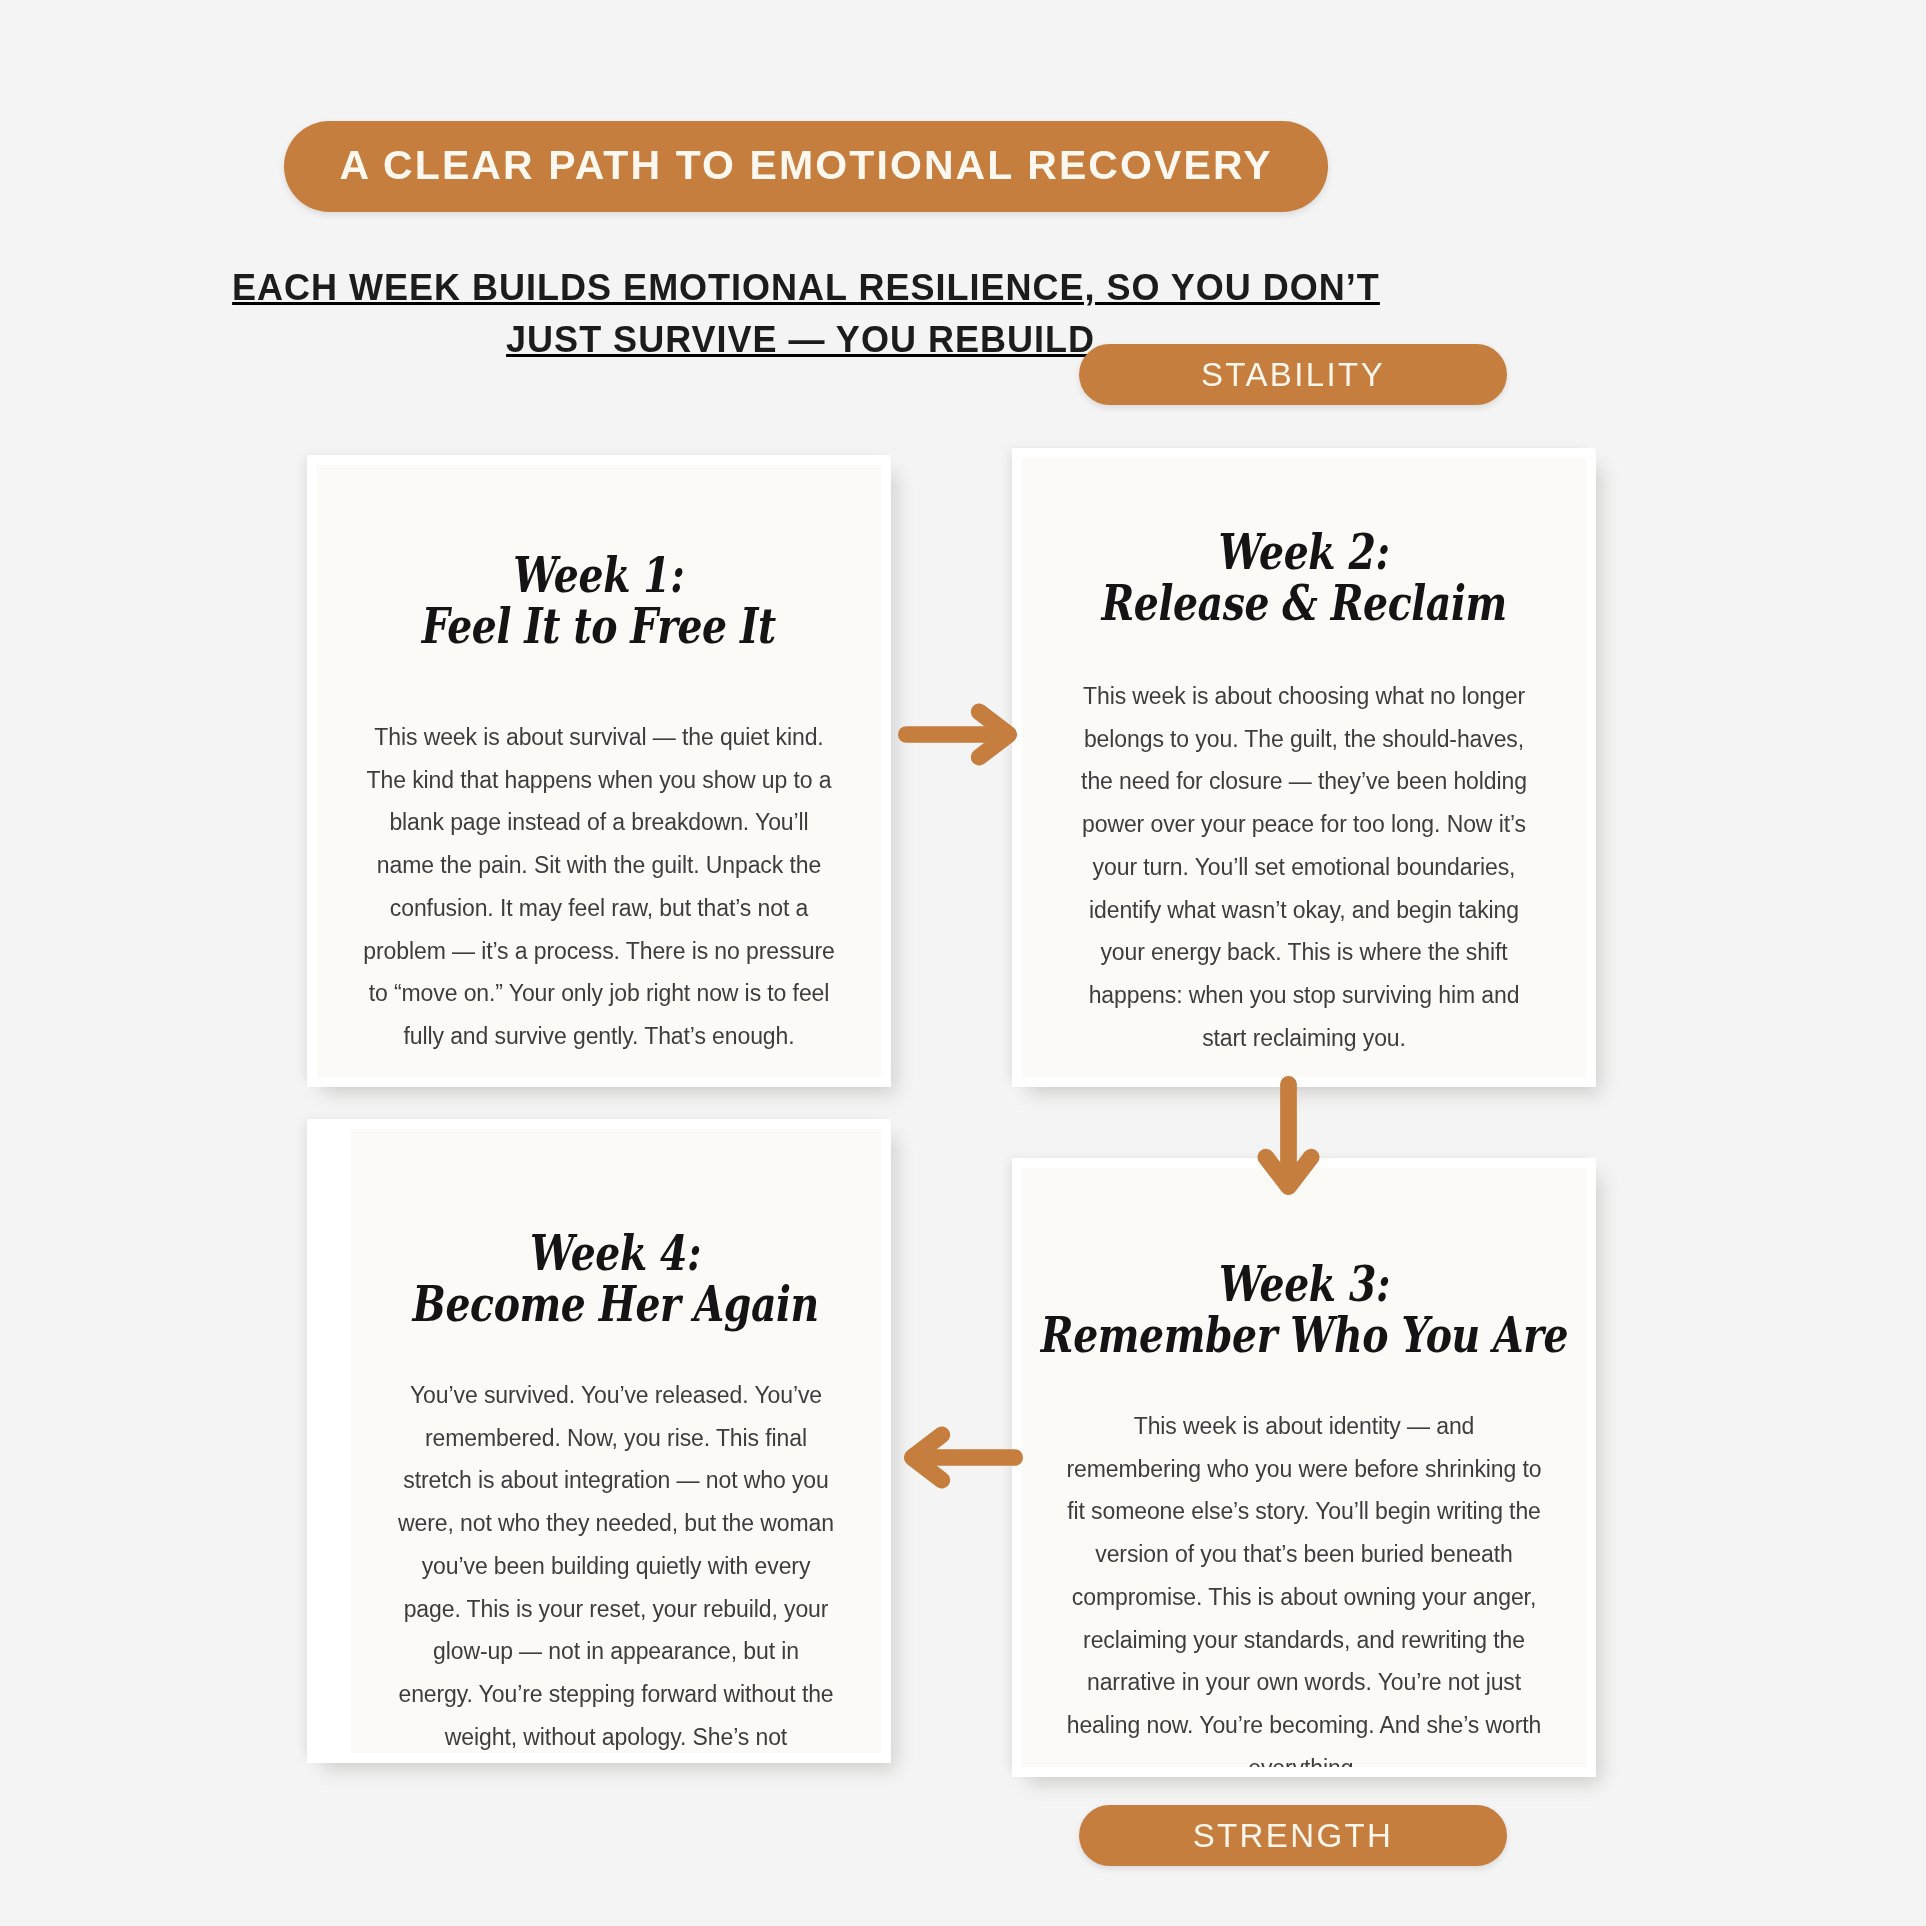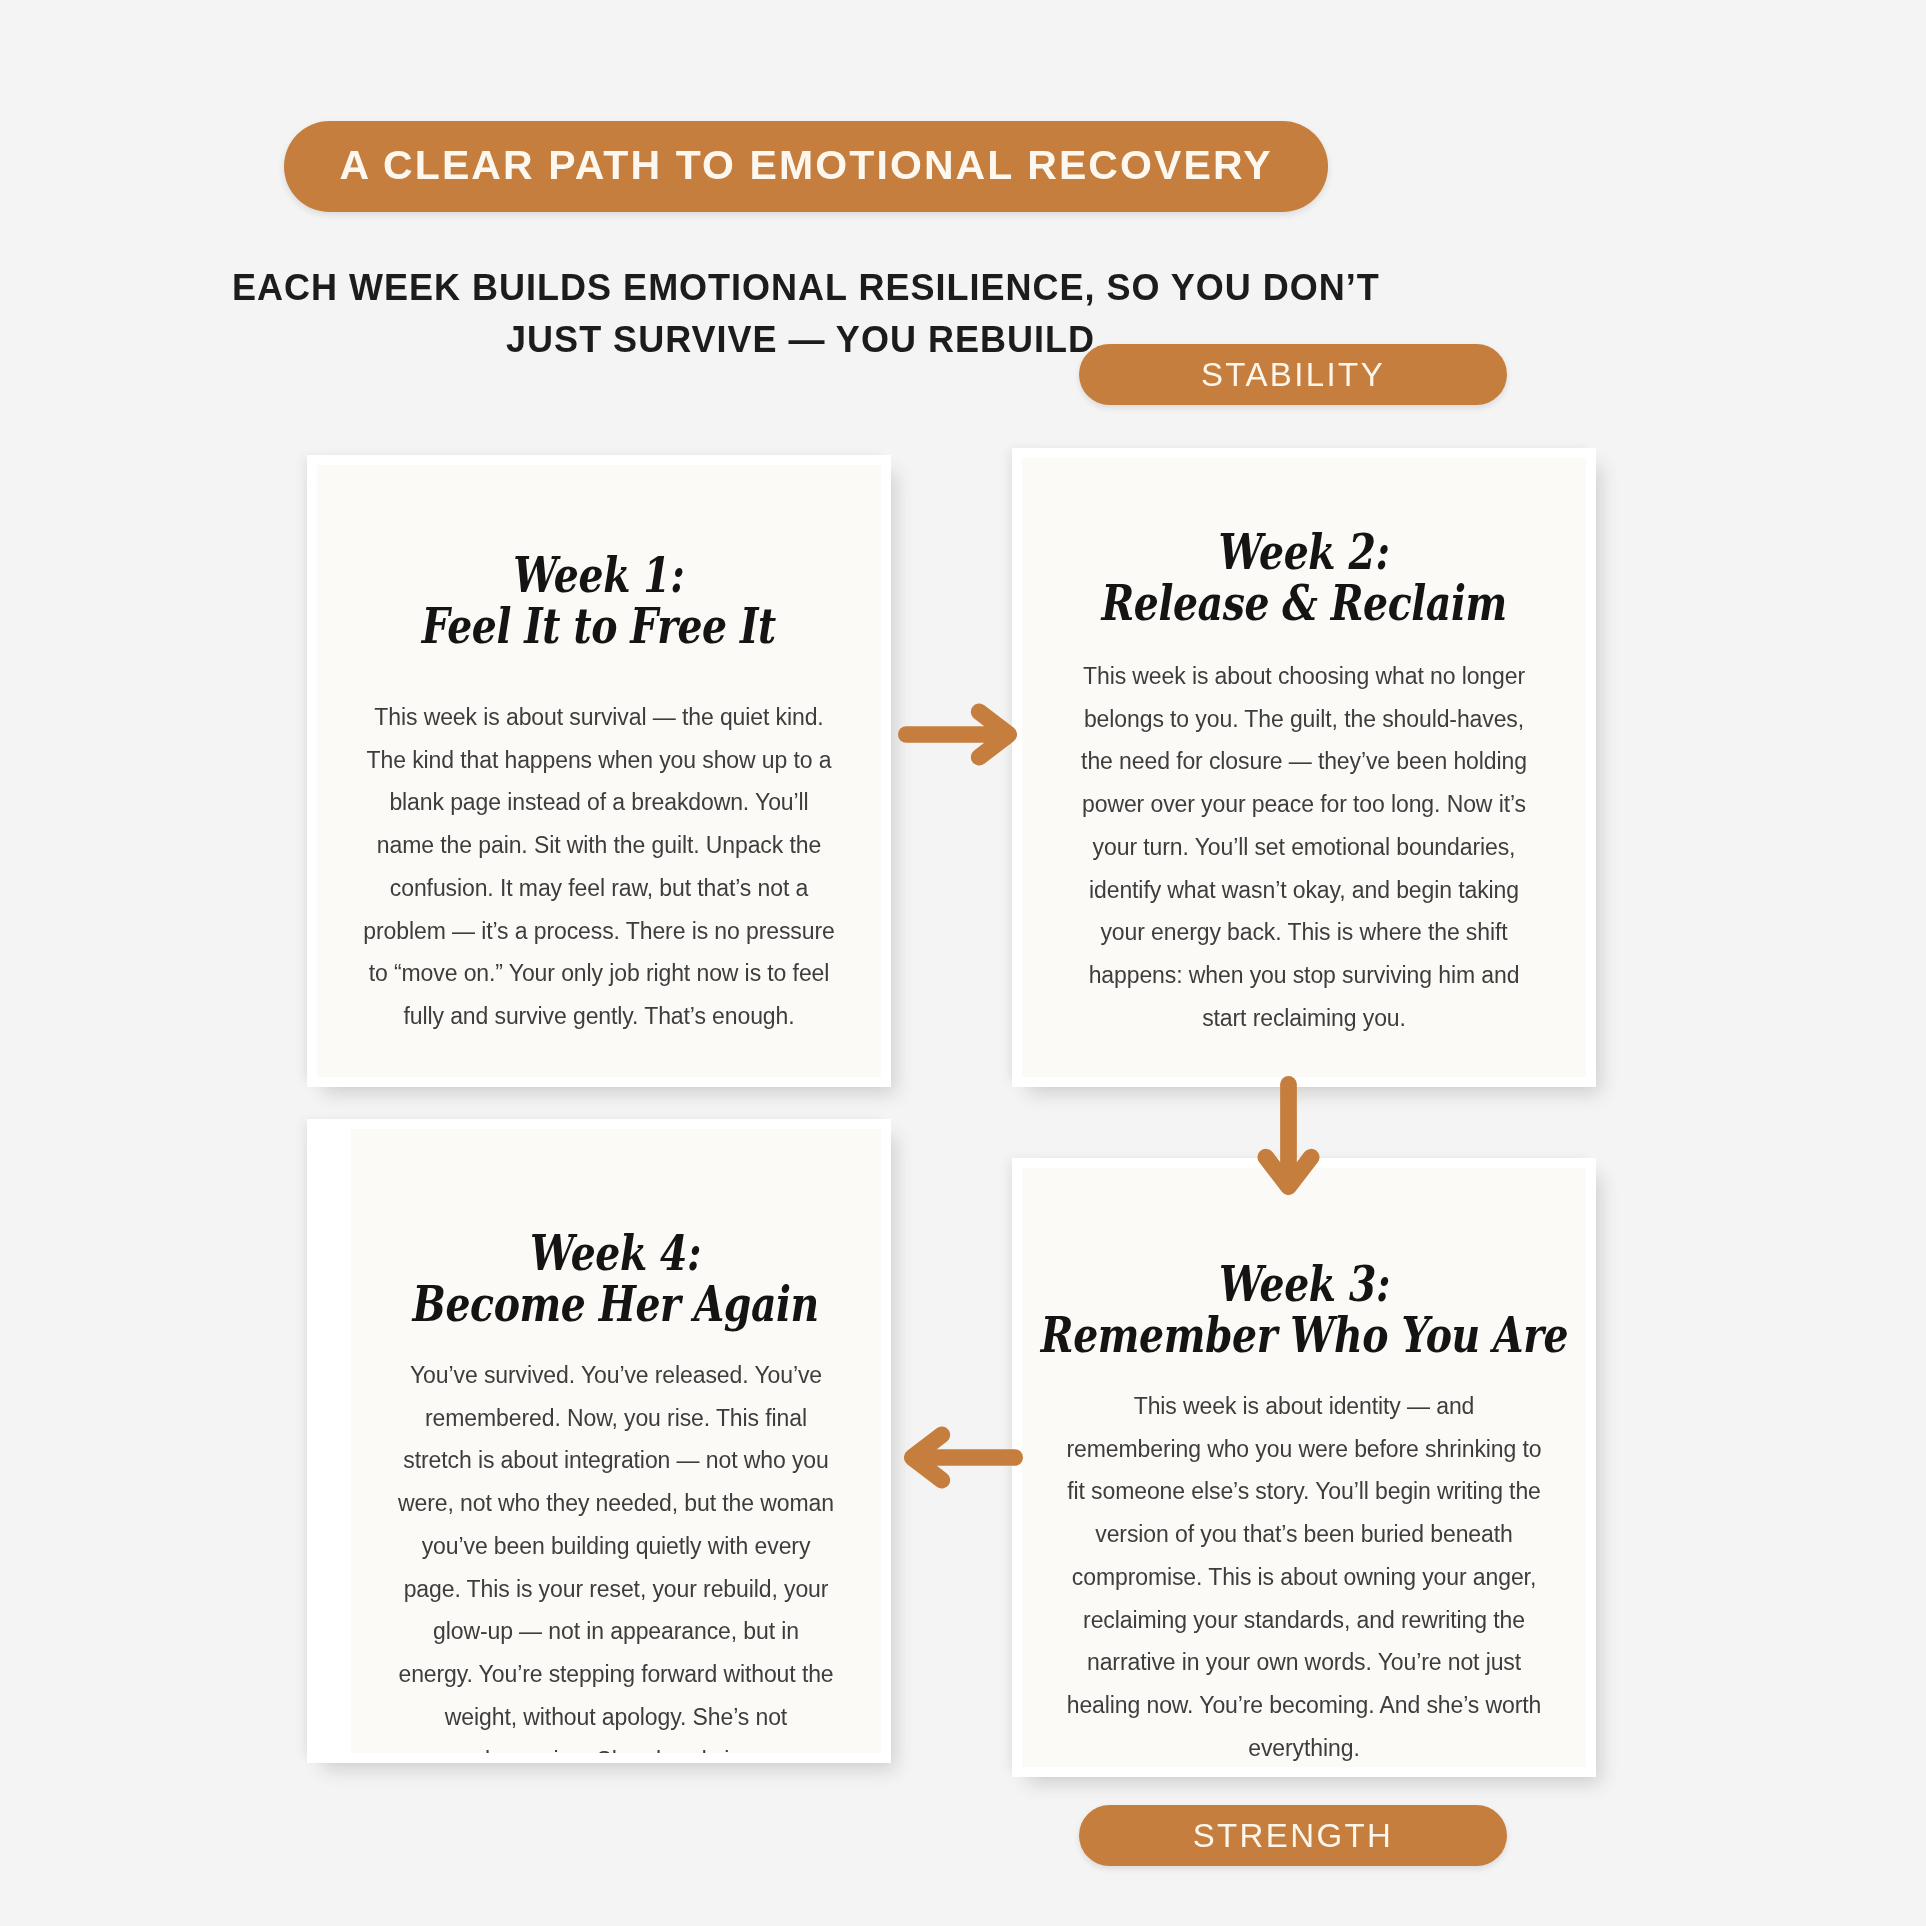--- a/index.html
+++ b/index.html
@@ -19,20 +19,21 @@
     background: #f4f4f4;
   }
 
   
   .header-wrap {
     position: absolute;
     top: 0; left: 0;
     width: 1612px;
     padding-top: 121px;
     text-align: center;
+    text-decoration: underline;
   }
 
   .title-pill {
     display: inline-block;
     background: #c57e3d;
     color: #fdf8ef;
     border-radius: 46px;
     padding: 24px 55px 26px 55px;
     font-size: 41px;
     font-weight: 700;
@@ -83,20 +84,21 @@
   }
   .card-inner {
     width: 100%;
     height: 100%;
     background: #fcfaf6;
     padding: 55px 44px;
     display: flex;
     flex-direction: column;
     align-items: center;
     overflow: hidden;
+    gap: 20px;
   }
 
   #card-week1 { left: 307px;  top: 455px;  width: 584px;  height: 632px; }
   #card-week2 { left: 1012px; top: 448px;  width: 584px;  height: 639px; }
   #card-week4 { left: 307px;  top: 1119px; width: 584px;  height: 644px; padding-left: 44px; }
   #card-week3 { left: 1012px; top: 1158px; width: 584px;  height: 619px; }
 
   .card-title {
     font-family: "DejaVu Serif", serif;
     font-style: italic;

